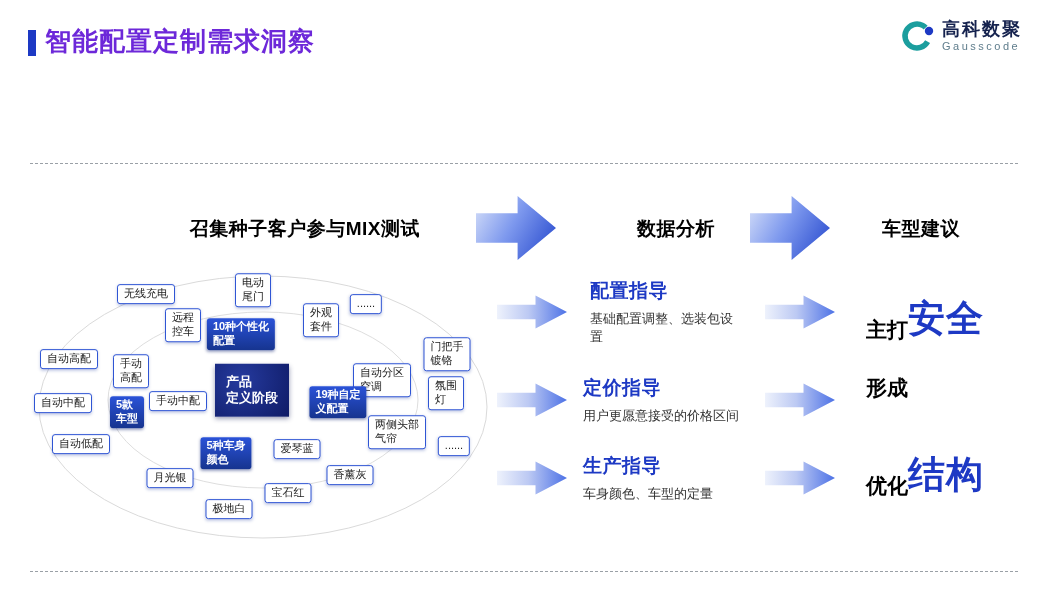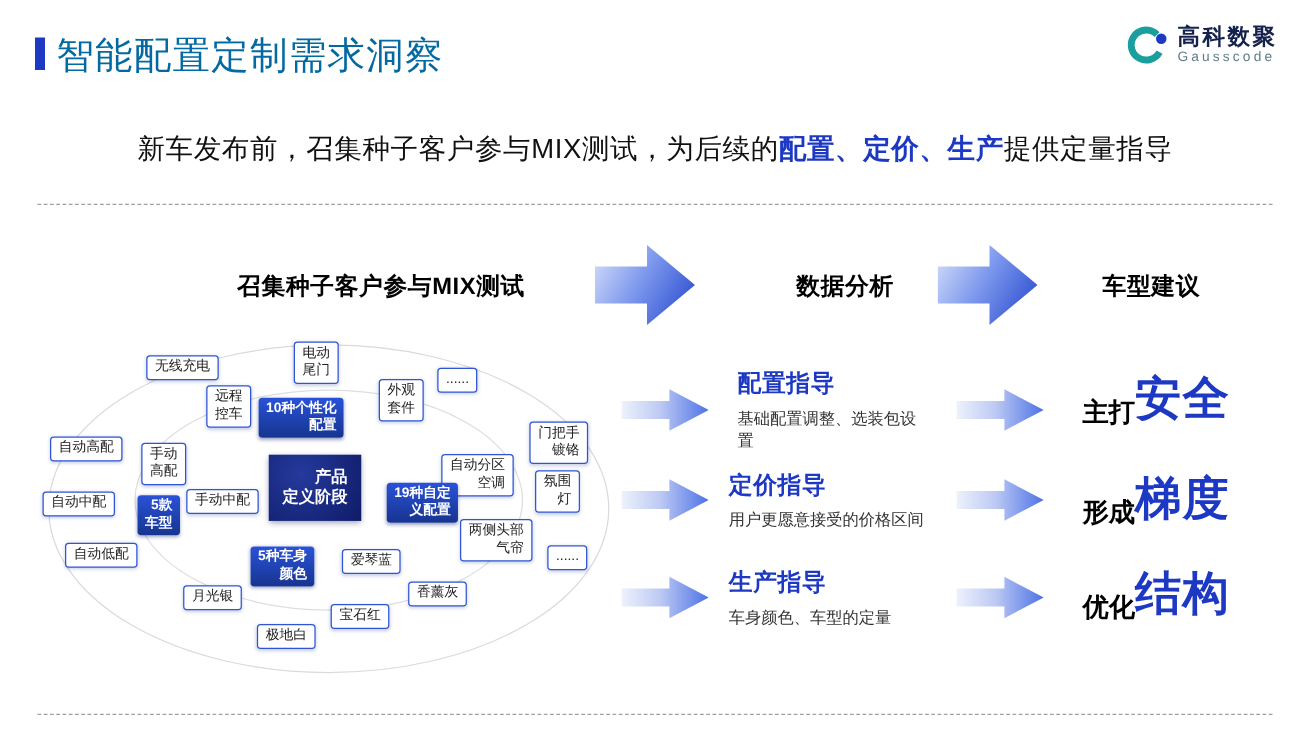--- a/index.html
+++ b/index.html
@@ -3,21 +3,21 @@
 <meta charset="utf-8">
 <style>
   * { margin:0; padding:0; box-sizing:border-box; }
   html,body { background:#ffffff; }
   .slide {
     position:relative; width:1048px; height:589px; background:#ffffff;
     font-family:"Liberation Sans","DejaVu Sans",sans-serif; overflow:hidden;
   }
   
   .title-accent { position:absolute; left:28px; top:30px; width:8px; height:26px; background:#1d39c4; }
-  .page-title { position:absolute; left:45px; top:24px; font-size:30px; font-weight:normal; color:#0369a1; letter-spacing:1px; }
+  .page-title { position:absolute; left:45px; top:24px; font-size:26px; font-weight:bold; color:#6d28d9; letter-spacing:1px; }
   .logo { position:absolute; right:26px; top:18px; display:flex; align-items:center; gap:7px; }
   .logo-texts { display:flex; flex-direction:column; line-height:1.15; }
   .logo-name { font-size:18px; font-weight:bold; color:#15224e; letter-spacing:2px; }
   .logo-caption { font-size:11px; color:#5f7d8c; letter-spacing:2.5px; }
   
   .subtitle { position:absolute; left:0; top:104px; width:100%; text-align:center; font-size:22px; color:#111; letter-spacing:0.5px; }
   .subtitle .hl { color:#1d39c4; font-weight:bold; }
   .dash-line { position:absolute; left:30px; right:30px; border-top:1px dashed #9aa0a6; }
   .dash-top { top:163px; }
   .dash-bottom { top:571px; }
@@ -37,36 +37,36 @@
   .small-arrow {
     width:70px; height:36px; flex:0 0 70px;
     background:linear-gradient(90deg,#eef2fc 0%,#bcc9f3 45%,#4d72e6 100%);
     clip-path:polygon(0 30%,55% 30%,55% 4%,100% 50%,55% 96%,55% 70%,0 70%);
   }
   
   .diagram { position:absolute; left:28px; top:262px; width:470px; height:290px; }
   .diagram svg { position:absolute; left:0; top:0; }
   .node {
     position:absolute; transform:translate(-50%,-50%);
-    white-space:pre-line; text-align:right; line-height:1.25;
+    white-space:pre-line; text-align:left; line-height:1.25;
     font-size:11px; border-radius:3px; padding:2px 6px;
   }
   .node.white { background:#ffffff; border:1px solid #2f55d4; color:#222; box-shadow:0 1px 3px rgba(30,60,160,0.25); }
   .node.blue { background:linear-gradient(180deg,#2a52d8,#16348f); color:#fff; font-weight:bold; box-shadow:0 1px 3px rgba(10,30,110,0.4); }
   .node.center-node {
     background:radial-gradient(circle at 35% 30%,#253a9e,#0f1b66);
     color:#fff; font-weight:bold; font-size:13px; border-radius:0;
     padding:10px 11px; box-shadow:0 2px 5px rgba(10,20,80,0.45);
   }
   
   .analysis-row { position:absolute; left:497px; width:338px; height:56px; display:flex; align-items:center; gap:16px; }
   .analysis-text { flex:1 1 auto; }
   .analysis-title { font-size:19px; font-weight:bold; color:#1d39c4; letter-spacing:0.5px; }
   .analysis-desc { font-size:13px; color:#333; margin-top:6px; }
-  .row-1 { top:300px;gap:23px; } .row-2 { top:372px; } .row-3 { top:450px; }
+  .row-1 { top:284px;gap:23px; } .row-2 { top:372px; } .row-3 { top:450px; }
   
   .suggestion { position:absolute; left:866px; display:flex; align-items:flex-end; }
   .sug-prefix { font-size:21px; font-weight:bold; color:#000; }
   .sug-keyword { font-size:37px; font-weight:bold; color:#1d39c4; letter-spacing:1px; }
   .sug-1 { top:294px; } .sug-2 { top:374px; } .sug-3 { top:450px; }
 </style>
 </head>
 <body>
 
 <div class="slide">
@@ -78,23 +78,20 @@
     <svg width="36" height="36" viewBox="0 0 36 36">
       <circle cx="18" cy="18" r="12" fill="none" stroke="#1b9e9e" stroke-width="5.5" stroke-dasharray="60 16" transform="rotate(28 18 18)"></circle>
       <circle cx="30" cy="13" r="4.2" fill="#1d39c4"></circle>
     </svg>
     <div class="logo-texts">
       <span class="logo-name">高科数聚</span>
       <span class="logo-caption">Gausscode</span>
     </div>
   </div>
 
-  <div class="subtitle">
-    <span>新车发布前，召集种子客户参与MIX测试，为后续的</span><span class="hl">配置、定价、生产</span><span>提供定量指导</span>
-  </div>
   <div class="dash-line dash-top"></div>
 
   <div class="col-heading heading-left">召集种子客户参与MIX测试</div>
   <div class="big-arrow big-arrow-1"></div>
   <div class="col-heading heading-middle">数据分析</div>
   <div class="big-arrow big-arrow-2"></div>
   <div class="col-heading heading-right">车型建议</div>
 
   <div class="diagram">
     <svg width="470" height="290" viewBox="0 0 470 290">
@@ -169,21 +166,20 @@
     </div>
     <div class="small-arrow"></div>
   </div>
 
   <div class="suggestion sug-1">
     <span class="sug-prefix">主打</span>
     <span class="sug-keyword">安全</span>
   </div>
   <div class="suggestion sug-2">
     <span class="sug-prefix">形成</span>
-    <span class="sug-keyword">梯度</span>
   </div>
   <div class="suggestion sug-3">
     <span class="sug-prefix">优化</span>
     <span class="sug-keyword">结构</span>
   </div>
 
   <div class="dash-line dash-bottom"></div>
 </div>
 
 </body></html>

